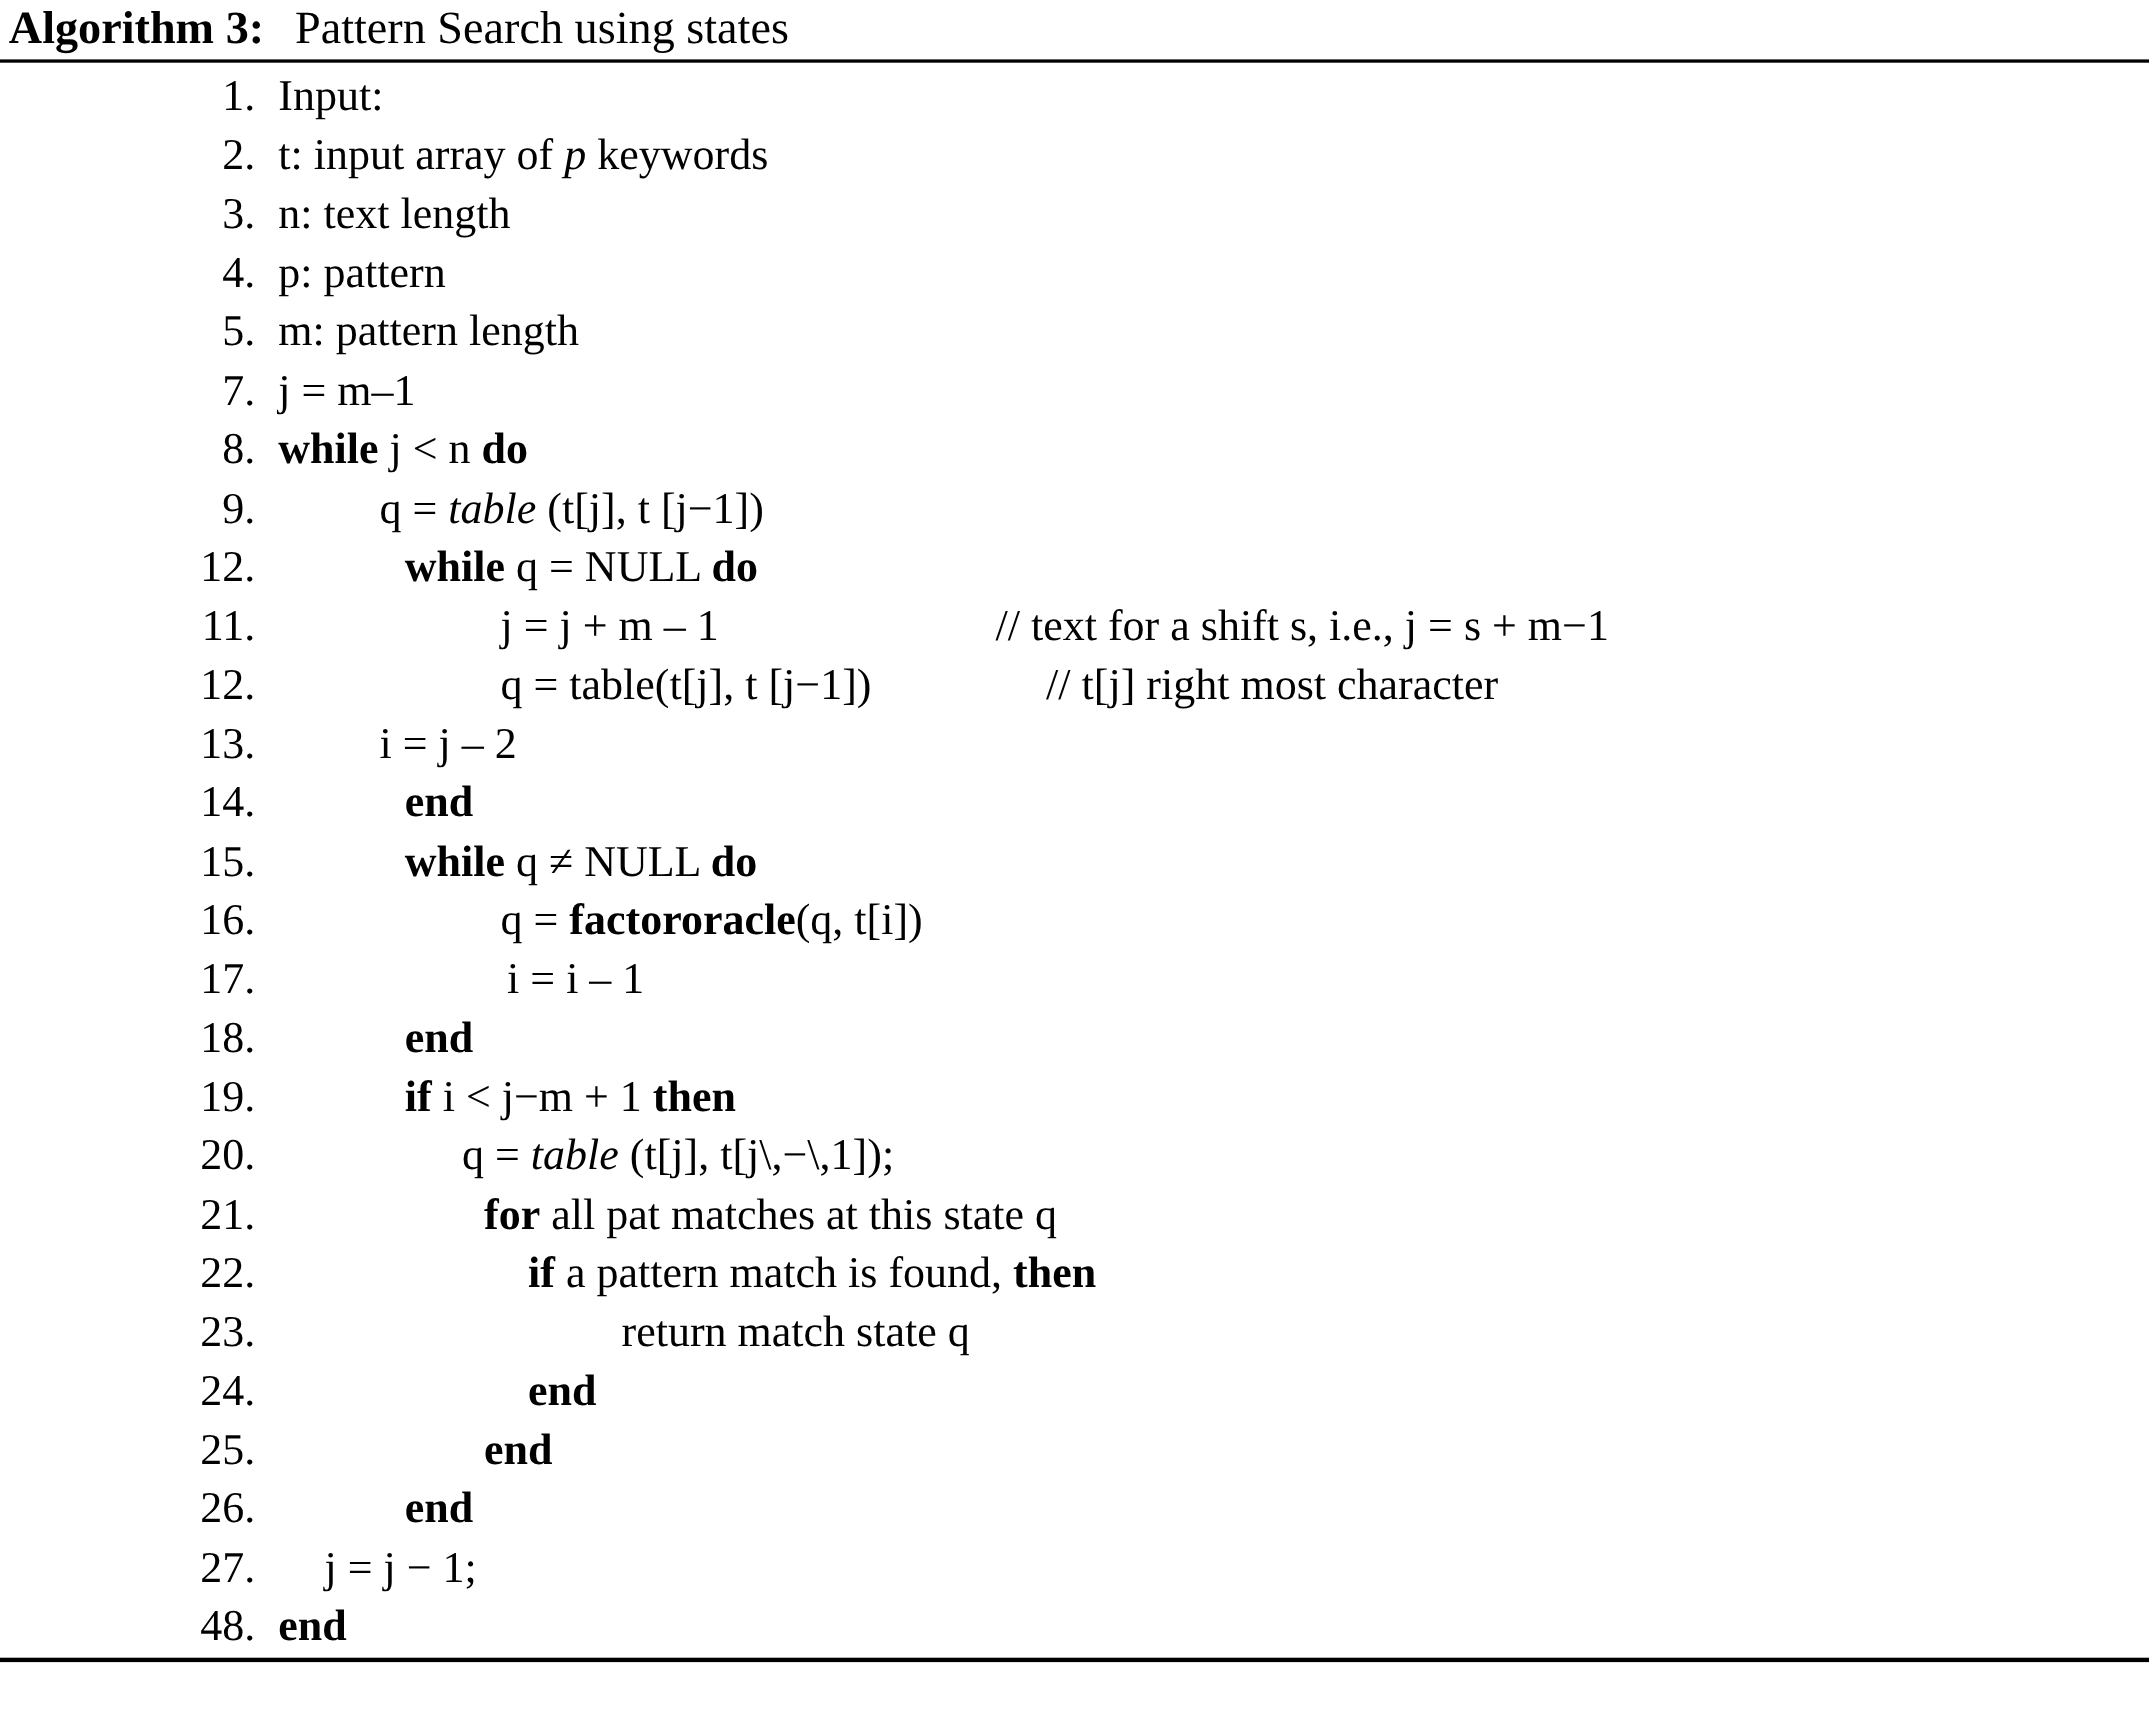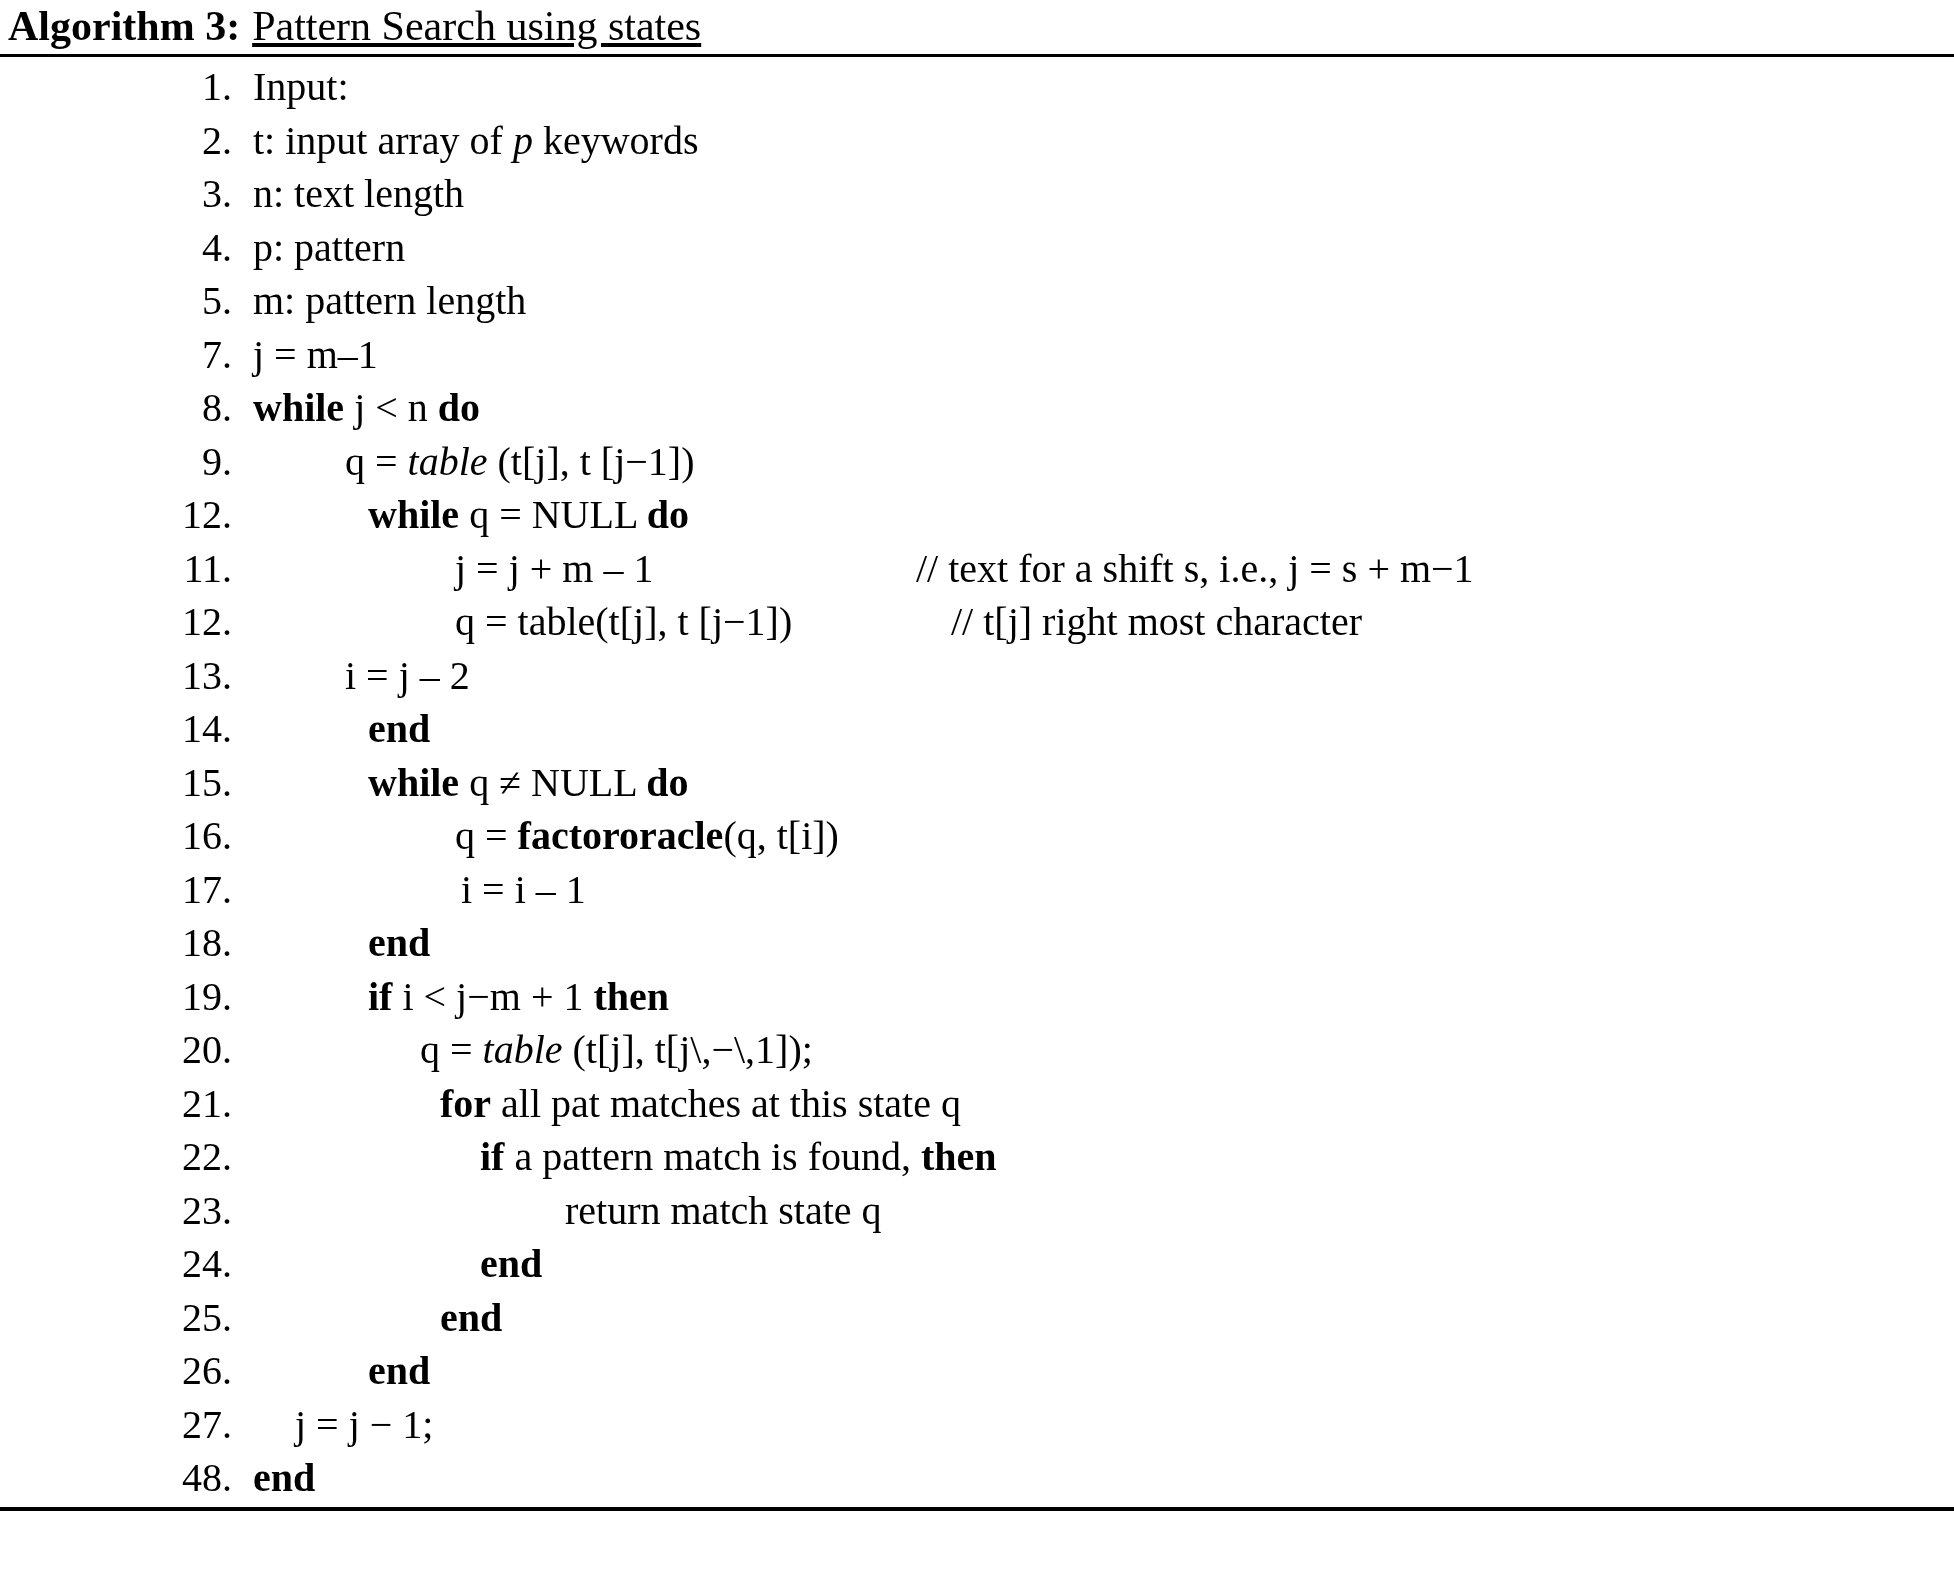--- a/index.html
+++ b/index.html
@@ -22,22 +22,21 @@
     line-height: 52px;
     padding-left: 8px;
     font-size: 42px;
     border-bottom: 3px solid #000000;
     white-space: nowrap;
   }
   .caption .cap-label {
     font-weight: bold;
   }
   .caption .cap-title {
-    margin-left: 12px;
-    text-decoration: underline;
+    margin-left: 28px;
   }
   .algo-body {
     padding-top: 3px;
   }
   .algo-line {
     position: relative;
     height: 53.5px;
     line-height: 53.5px;
     font-size: 40px;
     white-space: nowrap;
@@ -80,21 +79,21 @@
   <div class="algo-body" id="algo-body">
       <div class="algo-line"><span class="line-num">1.</span><span class="line-content" style="padding-left: 0px;"><span class="seg-normal">Input:</span></span></div>
       <div class="algo-line"><span class="line-num">2.</span><span class="line-content" style="padding-left: 0px;"><span class="seg-normal">t: input array of </span><span class="seg-italic">p</span><span class="seg-normal"> keywords</span></span></div>
       <div class="algo-line"><span class="line-num">3.</span><span class="line-content" style="padding-left: 0px;"><span class="seg-normal">n: text length</span></span></div>
       <div class="algo-line"><span class="line-num">4.</span><span class="line-content" style="padding-left: 0px;"><span class="seg-normal">p: pattern</span></span></div>
       <div class="algo-line"><span class="line-num">5.</span><span class="line-content" style="padding-left: 0px;"><span class="seg-normal">m: pattern length</span></span></div>
       <div class="algo-line"><span class="line-num">7.</span><span class="line-content" style="padding-left: 0px;"><span class="seg-normal">j = m–1</span></span></div>
       <div class="algo-line"><span class="line-num">8.</span><span class="line-content" style="padding-left: 0px;"><span class="seg-bold">while</span><span class="seg-normal"> j &lt; n </span><span class="seg-bold">do</span></span></div>
       <div class="algo-line"><span class="line-num">9.</span><span class="line-content" style="padding-left: 92px;"><span class="seg-normal">q = </span><span class="seg-italic">table</span><span class="seg-normal"> (t[j], t [j−1])</span></span></div>
       <div class="algo-line"><span class="line-num">12.</span><span class="line-content" style="padding-left: 115px;"><span class="seg-bold">while</span><span class="seg-normal"> q = NULL </span><span class="seg-bold">do</span></span></div>
-      <div class="algo-line"><span class="line-num">11.</span><span class="line-content" style="padding-left: 202px;"><span class="seg-normal">j = j + m – 1</span></span><span class="line-comment" style="left: 905px; margin-left: 11px;">// text for a shift s, i.e., j = s + m−1</span></div>
+      <div class="algo-line"><span class="line-num">11.</span><span class="line-content" style="padding-left: 202px;"><span class="seg-normal">j = j + m – 1</span></span><span class="line-comment" style="left: 905px;">// text for a shift s, i.e., j = s + m−1</span></div>
       <div class="algo-line"><span class="line-num">12.</span><span class="line-content" style="padding-left: 202px;"><span class="seg-normal">q = table(t[j], t [j−1])</span></span><span class="line-comment" style="left: 951px;">// t[j] right most character</span></div>
       <div class="algo-line"><span class="line-num">13.</span><span class="line-content" style="padding-left: 92px;"><span class="seg-normal">i = j – 2</span></span></div>
       <div class="algo-line"><span class="line-num">14.</span><span class="line-content" style="padding-left: 115px;"><span class="seg-bold">end</span></span></div>
       <div class="algo-line"><span class="line-num">15.</span><span class="line-content" style="padding-left: 115px;"><span class="seg-bold">while</span><span class="seg-normal"> q ≠ NULL </span><span class="seg-bold">do</span></span></div>
       <div class="algo-line"><span class="line-num">16.</span><span class="line-content" style="padding-left: 202px;"><span class="seg-normal">q = </span><span class="seg-bold">factororacle</span><span class="seg-normal">(q, t[i])</span></span></div>
       <div class="algo-line"><span class="line-num">17.</span><span class="line-content" style="padding-left: 208px;"><span class="seg-normal">i = i – 1</span></span></div>
       <div class="algo-line"><span class="line-num">18.</span><span class="line-content" style="padding-left: 115px;"><span class="seg-bold">end</span></span></div>
       <div class="algo-line"><span class="line-num">19.</span><span class="line-content" style="padding-left: 115px;"><span class="seg-bold">if</span><span class="seg-normal"> i &lt; j−m + 1 </span><span class="seg-bold">then</span></span></div>
       <div class="algo-line"><span class="line-num">20.</span><span class="line-content" style="padding-left: 167px;"><span class="seg-normal">q = </span><span class="seg-italic">table</span><span class="seg-normal"> (t[j], t[j\,−\,1]);</span></span></div>
       <div class="algo-line"><span class="line-num">21.</span><span class="line-content" style="padding-left: 187px;"><span class="seg-bold">for</span><span class="seg-normal"> all pat matches at this state q</span></span></div>

